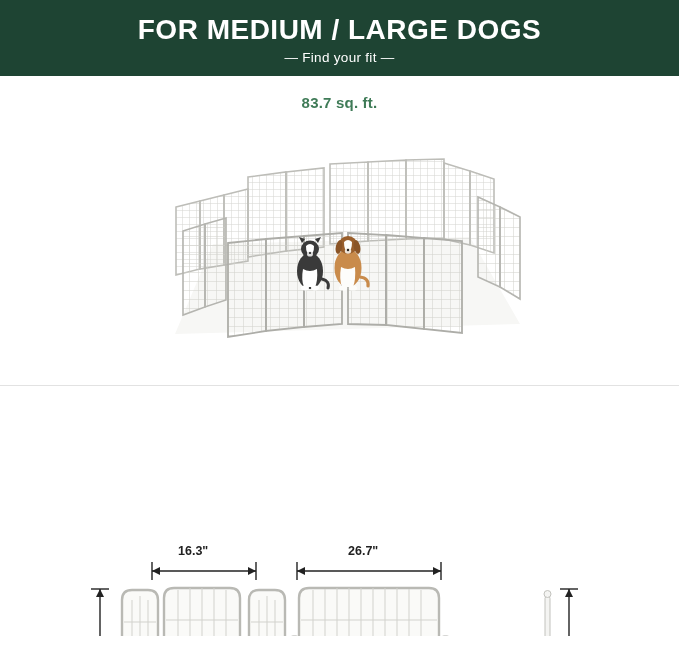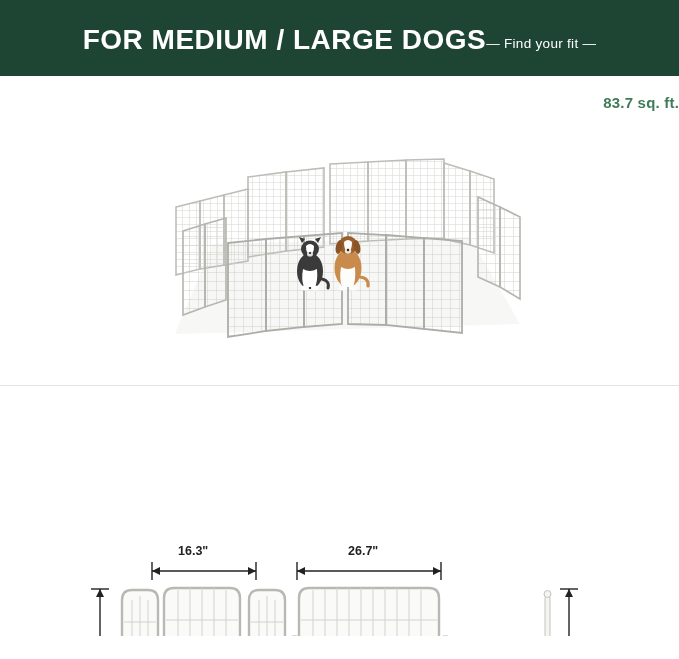--- a/index.html
+++ b/index.html
@@ -16,20 +16,21 @@
     position: relative;
   }
 
   
   .banner {
     background: #1e4433;
     width: 100%;
     height: 76px;
     box-sizing: border-box;
     display: flex;
+    flex-direction: column;
     align-items: center;
     justify-content: center;
     padding-top: 4px;
   }
   .banner-title {
     color: #ffffff;
     font-size: 28px;
     font-weight: bold;
     letter-spacing: 0.5px;
     line-height: 1.05;
@@ -37,21 +38,21 @@
   }
   .banner-sub {
     color: #ffffff;
     font-size: 13.5px;
     margin-top: 6px;
     letter-spacing: 0.3px;
   }
 
   
   .area-label {
-    text-align: right;
+    text-align: center;
     color: #3f7b57;
     font-size: 15px;
     font-weight: bold;
     margin-top: 18px;
     letter-spacing: 0.2px;
   }
 
   
   .hero {
     position: relative;

